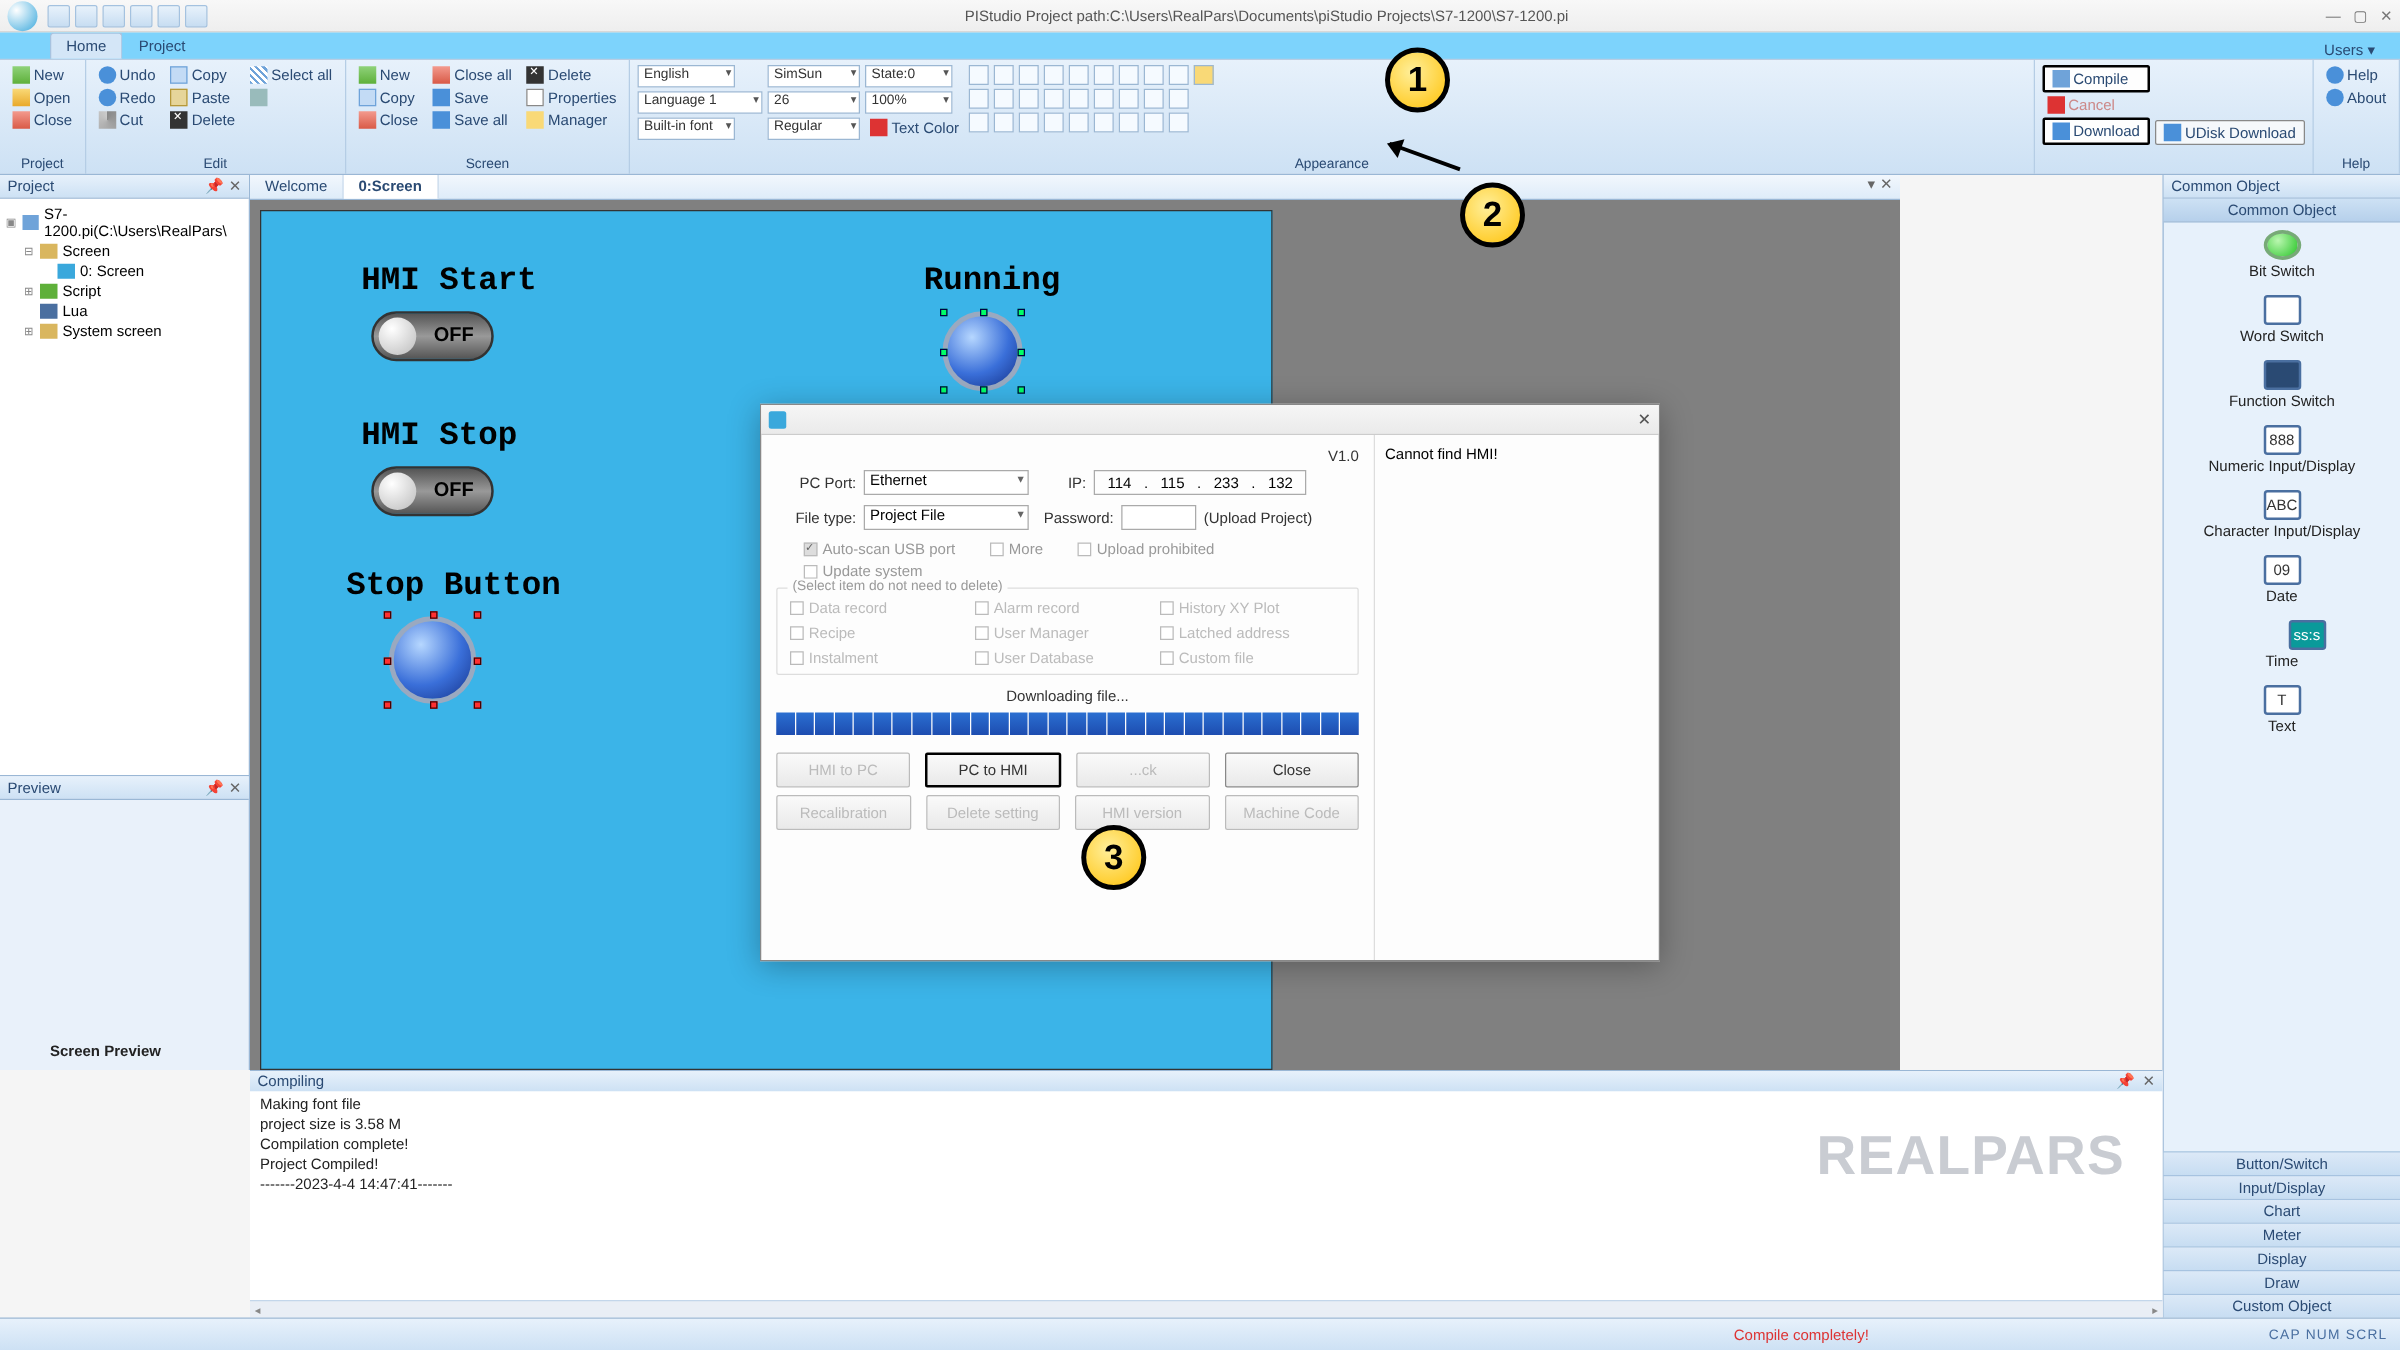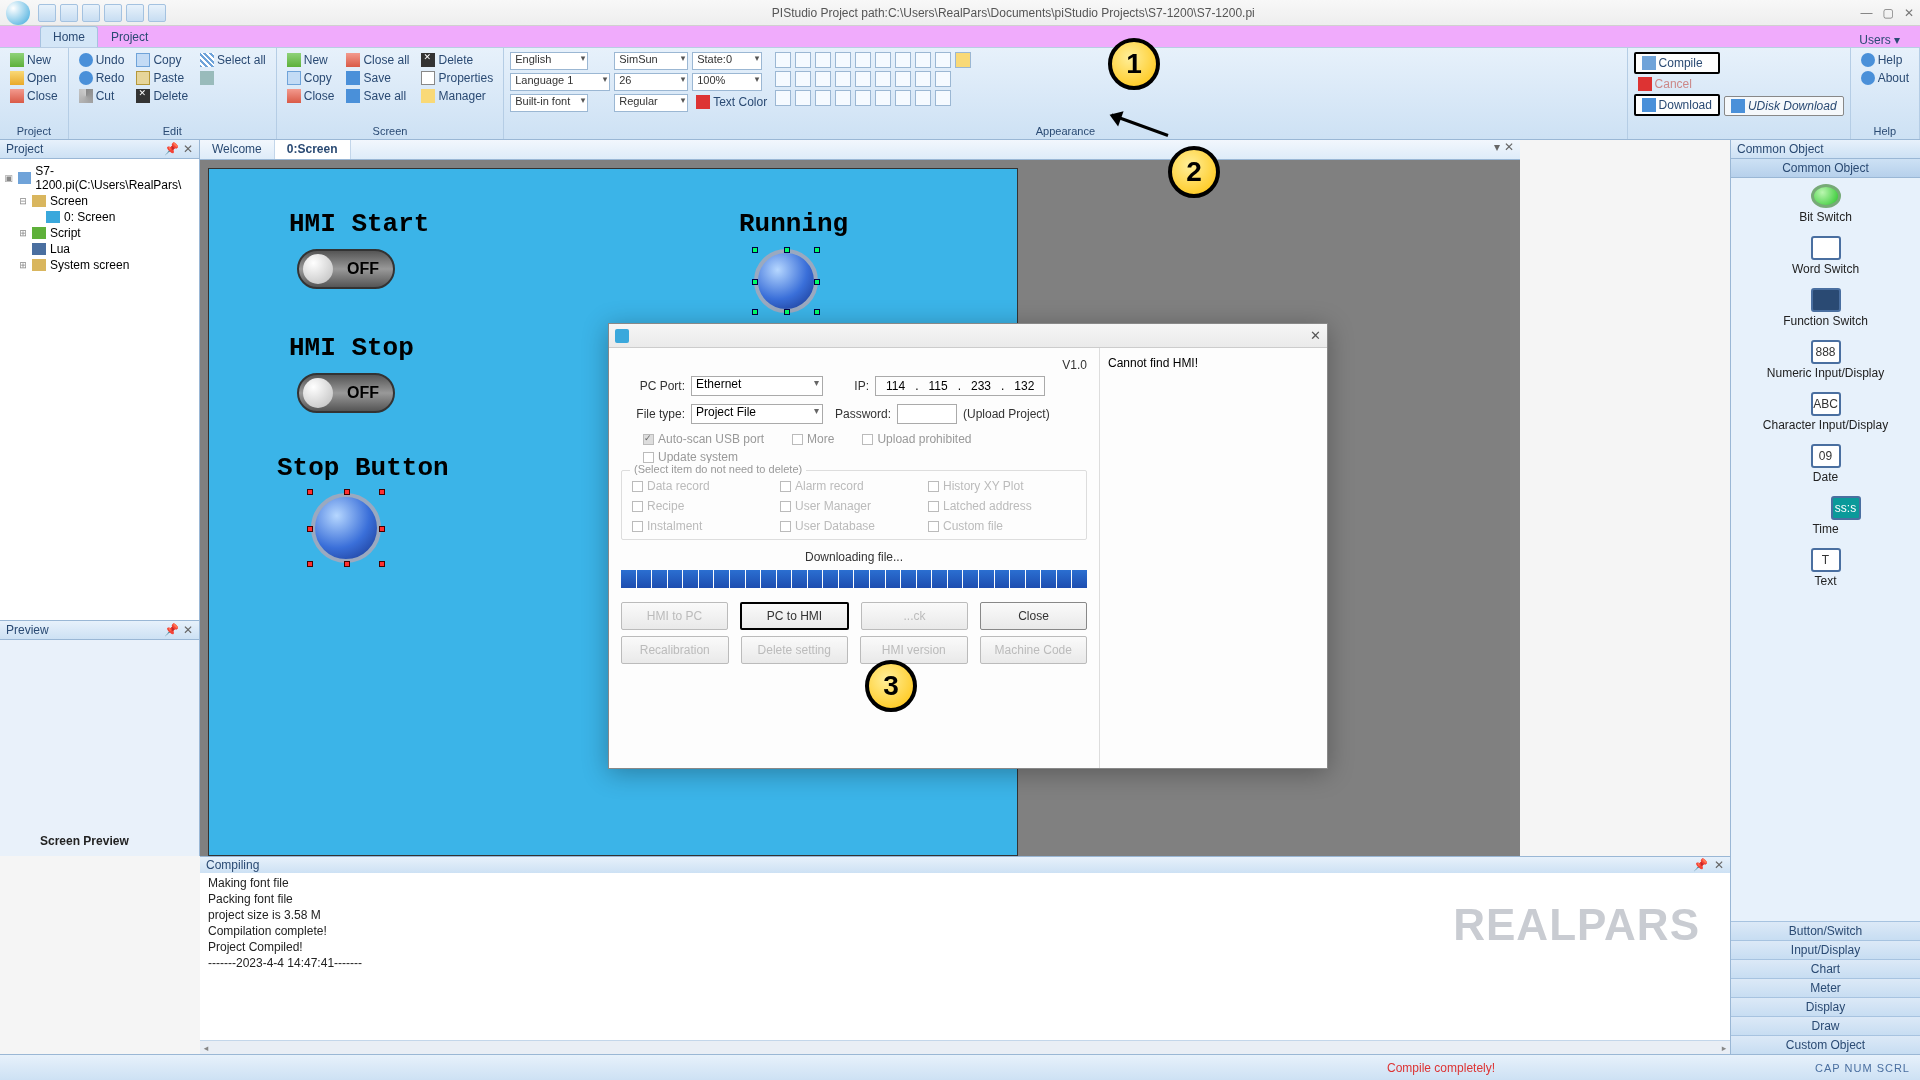--- a/index.html
+++ b/index.html
@@ -7,35 +7,35 @@
 
 
 .titlebar { height: 26px; background: linear-gradient(#f8f8f8, #eeeeee); display: flex; align-items: center; padding: 0 6px; border-bottom: 1px solid #d0d0d0; }
 .titlebar .app-icon { width: 24px; height: 24px; border-radius: 50%; background: radial-gradient(circle at 30% 30%, #fff, #3aa8dc); margin-right: 8px; }
 .titlebar .qat { display: flex; gap: 4px; }
 .titlebar .qat .qbtn { width: 18px; height: 18px; background: linear-gradient(#e8f2fb,#c7ddf2); border: 1px solid #a4c2e0; border-radius: 2px; }
 .titlebar .title { flex: 1; text-align: center; color: #555; }
 .titlebar .winbtns { display: flex; gap: 10px; color: #777; }
 
 
-.menutabs { height: 22px; background: #f0abfc; display: flex; align-items: flex-end; padding-left: 40px; border-bottom: 1px solid #b8cde3; }
+.menutabs { height: 22px; background: #7dd3fc; display: flex; align-items: flex-end; padding-left: 40px; border-bottom: 1px solid #b8cde3; }
 .menutabs .mtab { padding: 3px 12px; border: 1px solid transparent; border-bottom: none; color: #2a4a73; }
 .menutabs .mtab.active { background: #d4e6f7; border-color: #a7c3e0; border-radius: 3px 3px 0 0; }
 .menutabs .style-link { margin-left: auto; margin-right: 20px; color: #2a4a73; }
 
 
 .ribbon { height: 92px; background: linear-gradient(#e7f1fb, #cde1f4); border-bottom: 1px solid #9ab7d5; display: flex; }
 .rgroup { border-right: 1px solid #b5cde5; padding: 4px 6px 2px; display: flex; flex-direction: column; }
 .rgroup-body { flex: 1; display: flex; gap: 4px; }
 .rgroup-label { text-align: center; color: #2a4a73; font-size: 11px; padding-top: 1px; }
 .rcol { display: flex; flex-direction: column; gap: 2px; }
 .rbtn { display: flex; align-items: center; gap: 3px; padding: 1px 4px; color: #2a4a73; white-space: nowrap; border-radius: 2px; }
 .rbtn .ico { width: 14px; height: 14px; display: inline-block; }
 .rbtn.highlight { border: 2px solid #000; background: #fefefe; padding: 2px 6px; }
-.rbtn.dashed { border: 1px solid #888; background: #f5f8fb; padding: 2px 6px; font-style: italic; }
+.rbtn.dashed { border: 1px solid #888; background: #f5f8fb; padding: 2px 6px; }
 .rsel { height: 18px; border: 1px solid #9bb7d3; background: #fff; padding: 0 16px 0 4px; color: #333; position: relative; font-size: 11px; }
 .rsel::after { content: '▾'; position: absolute; right: 2px; font-size: 9px; color: #555; }
 .icorow { display: flex; gap: 4px; }
 .icobox { width: 16px; height: 16px; border: 1px solid #9bb7d3; background: #f5faff; }
 
 
 .i-new{background:linear-gradient(#8fd27a,#5eb03a);} .i-open{background:linear-gradient(#f9d977,#e9a92a);} .i-close{background:linear-gradient(#f39a8e,#d95a47);}
 .i-undo{background:#4a90d9;border-radius:50%;} .i-redo{background:#4a90d9;border-radius:50%;}
 .i-copy{background:#c3dbf5;border:1px solid #6fa3d9;} .i-paste{background:#e6d59a;border:1px solid #b5983a;}
 .i-cut{background:conic-gradient(#888,#ccc);} .i-del{background:#333;position:relative;} .i-del::before{content:'✕';color:#fff;font-size:9px;position:absolute;left:2px;top:-1px;}
@@ -562,21 +562,20 @@
 <div class="outputpanel">
   <div class="ohdr">
       <span>Compiling</span>
       <span class="pbtns">
         <span>📌</span>
         <span>✕</span>
       </span>
     </div>
   <div class="obody">
     <div>Making font file</div>
-    <div>Packing font file</div>
     <div>project size is 3.58 M</div>
     <div>Compilation complete!</div>
     <div></div>
     <div></div>
     <div>Project Compiled!</div>
     <div>-------2023-4-4 14:47:41-------</div>
   </div>
   <div class="outsb">
       <span class="sleft">◂</span>
       <span class="sright">▸</span>

